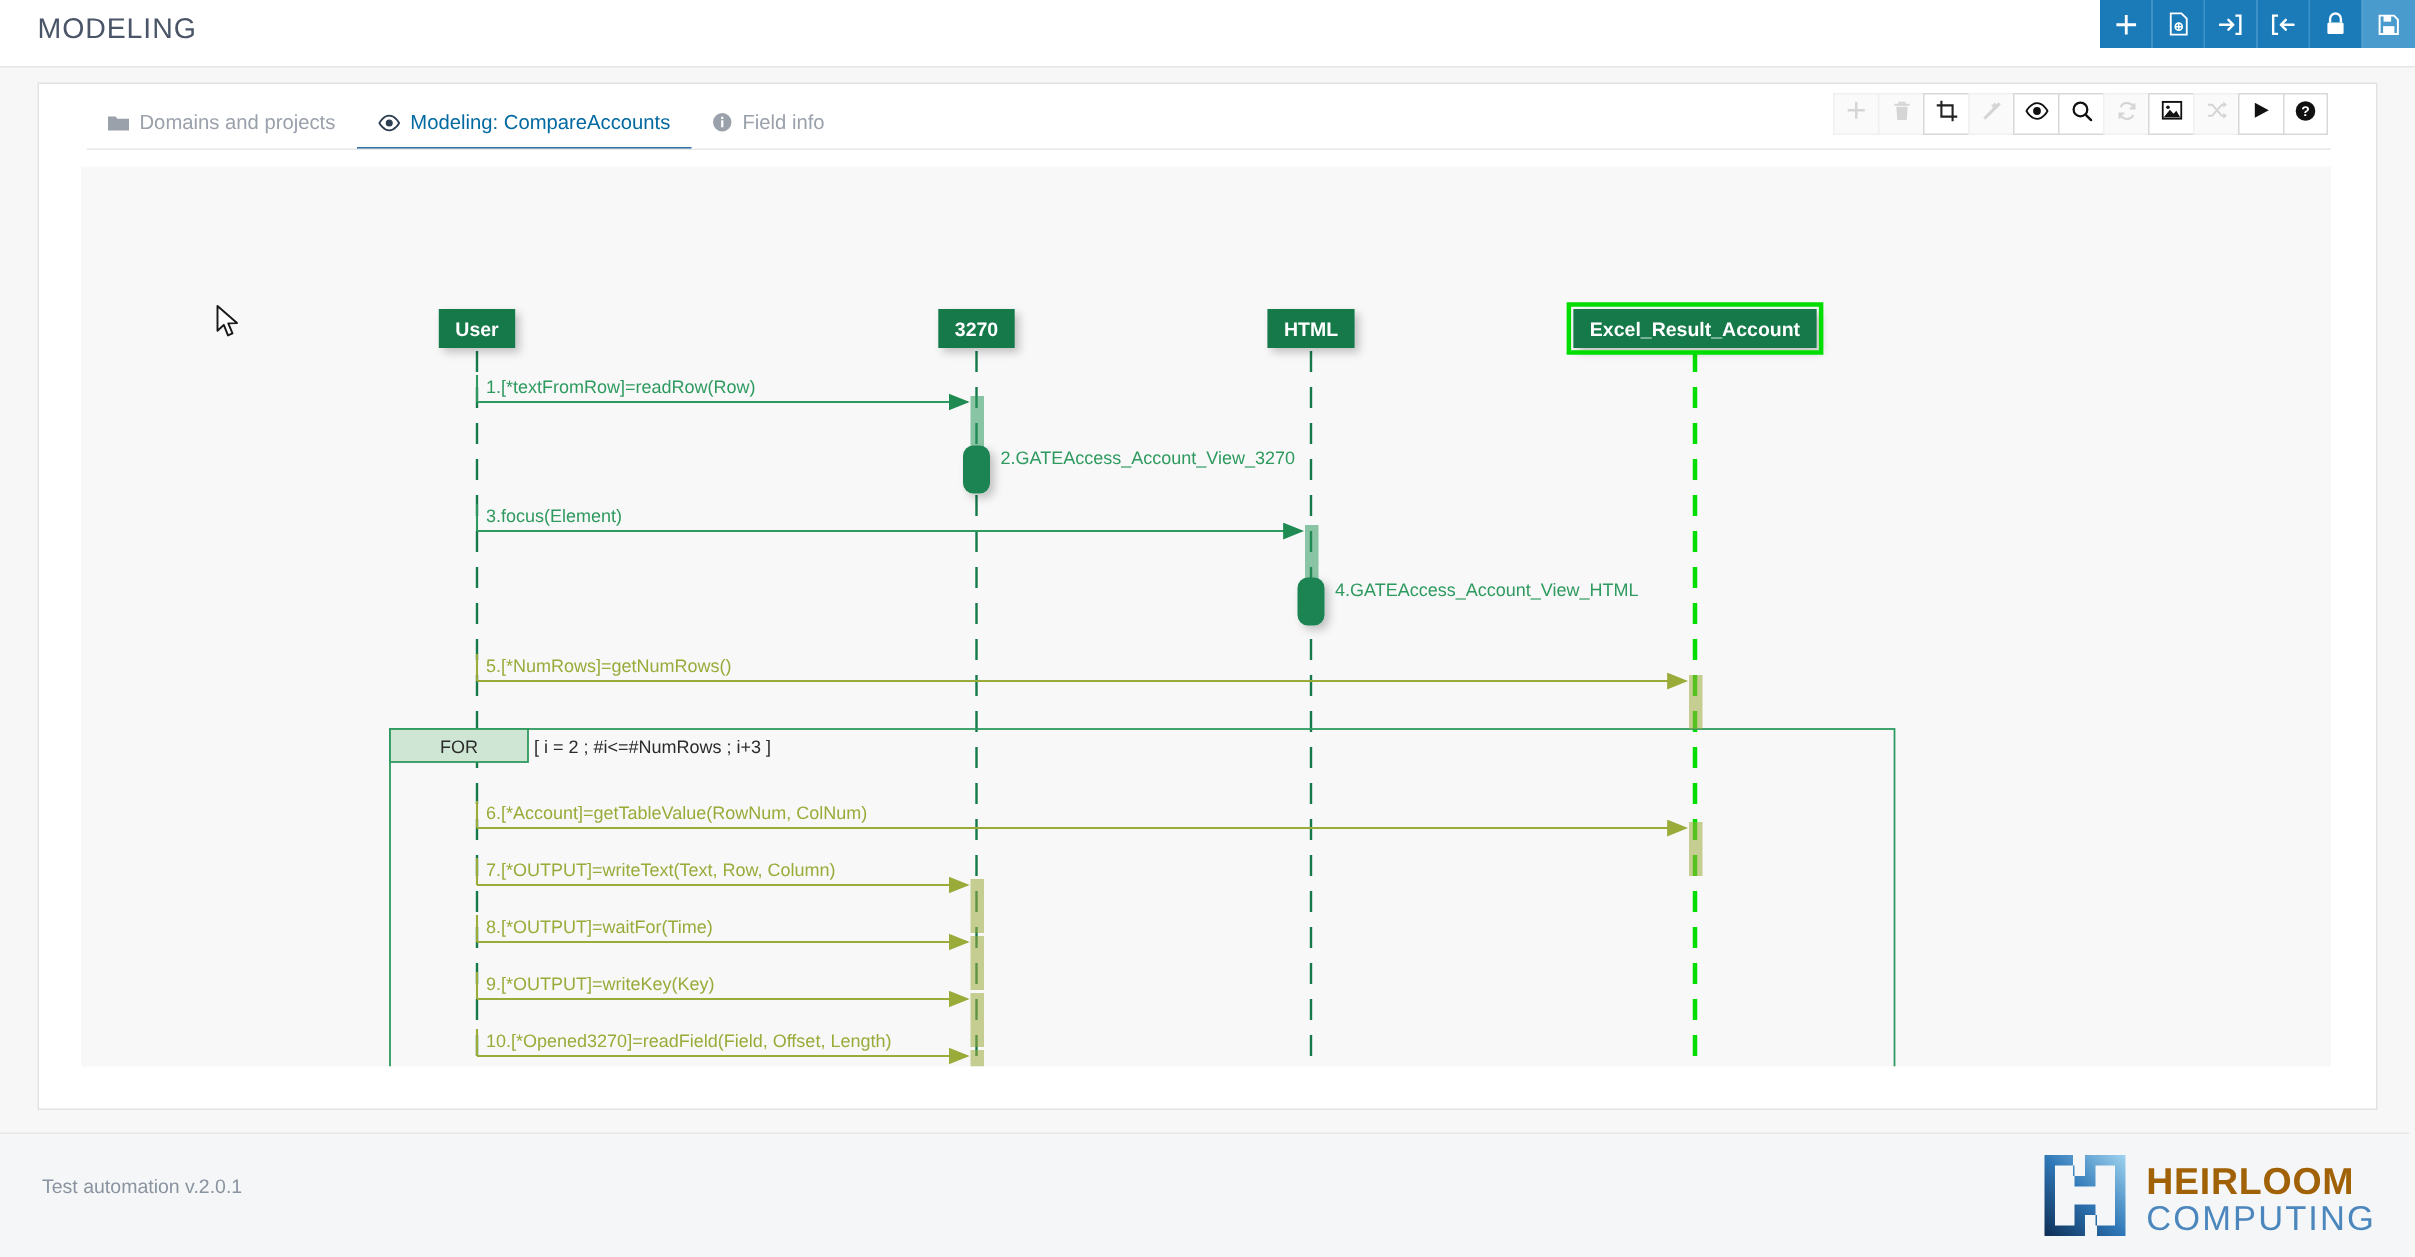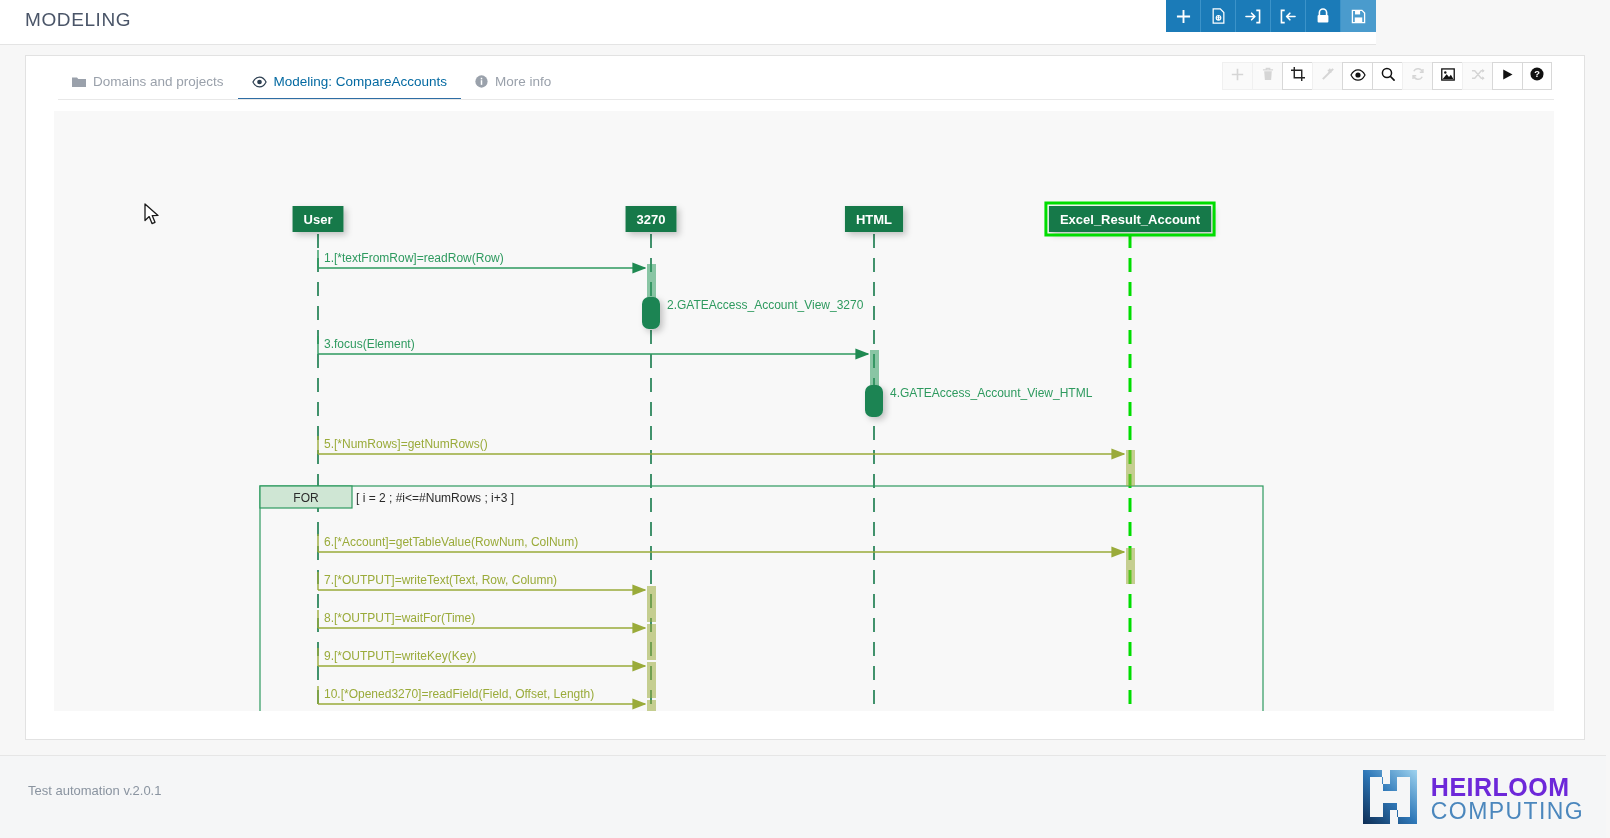--- a/index.html
+++ b/index.html
@@ -6,21 +6,21 @@
   html, body {
     margin: 0; padding: 0;
     width: 1610px; height: 838px;
     background: #f7f7f7;
     font-family: "Liberation Sans", sans-serif;
     overflow: hidden;
   }
 
   
   #app-header {
-    position: absolute; left: 0; top: 0; width: 1376px; height: 45px;
+    position: absolute; left: 0; top: 0; width: 1610px; height: 45px;
     background: #ffffff;
     border-bottom: 1px solid #e4e4e4;
   }
   #page-title {
     position: absolute; left: 25px; top: 9px;
     font-size: 19px; color: #4a5568; letter-spacing: .6px; font-weight: 400;
   }
   #header-actions {
     position: absolute; right: 0; top: 0; height: 32px;
     display: flex;
@@ -101,21 +101,21 @@
   }
   #footer-text {
     position: absolute; left: 28px; top: 27px;
     font-size: 13px; color: #8a94a0;
   }
   #brand-logo {
     position: absolute; right: 22px; top: 12px;
     display: flex; align-items: center; gap: 12px;
   }
   #brand-wordmark { display: flex; flex-direction: column; line-height: 1.0; }
-  .brand-top { font-size: 25px; font-weight: bold; color: #6d28d9; letter-spacing: .5px; }
+  .brand-top { font-size: 25px; font-weight: bold; color: #a16207; letter-spacing: .5px; }
   .brand-bottom { font-size: 23px; font-weight: 300; color: #4b87bd; letter-spacing: 1.4px; text-align: center; }
 
   
   #mouse-cursor { position: absolute; left: 144px; top: 203px; }
 </style>
 </head>
 <body>
 
 <div id="app-header">
   <div id="page-title">MODELING</div>
@@ -202,21 +202,21 @@
     </div>
 
     <div class="tab">
       <span class="ico">
         <svg width="13" height="13" viewBox="0 0 14 14">
           <circle cx="7" cy="7" r="6.6" fill="#9aa1ab"></circle>
           <rect x="6.2" y="5.6" width="1.6" height="5" fill="#fff"></rect>
           <rect x="6.2" y="3" width="1.6" height="1.7" fill="#fff"></rect>
         </svg>
       </span>
-      <span>More info</span>
+      <span>Field info</span>
     </div>
   </div>
   <div id="tab-underline"></div>
 
   <div id="diagram-toolbar">
 
     <div class="tbtn disabled" title="Add">
       <span>
         <svg width="13" height="13" viewBox="0 0 16 16">
             <path d="M7 1h2v6h6v2H9v6H7V9H1V7h6z" fill="currentColor"></path>

